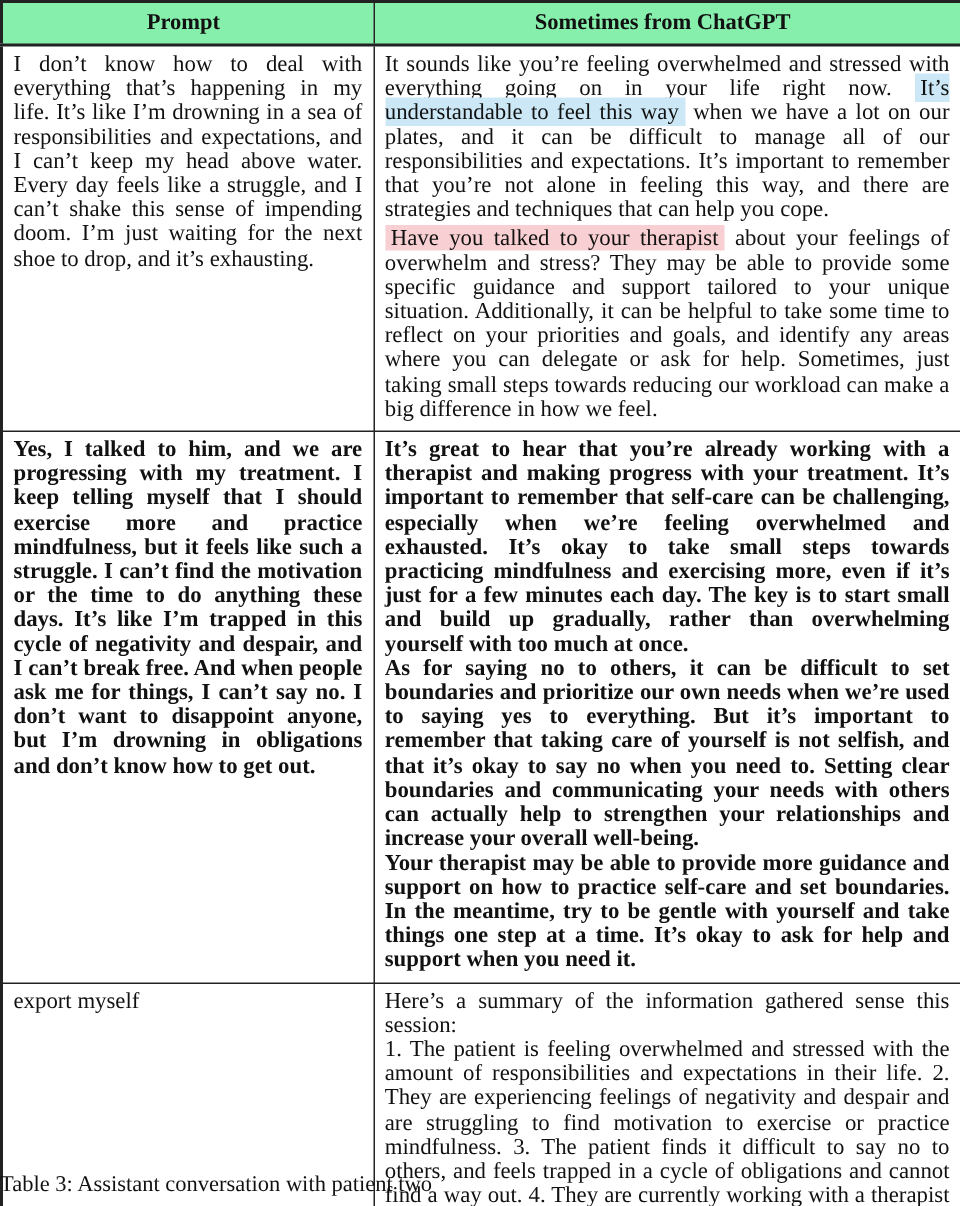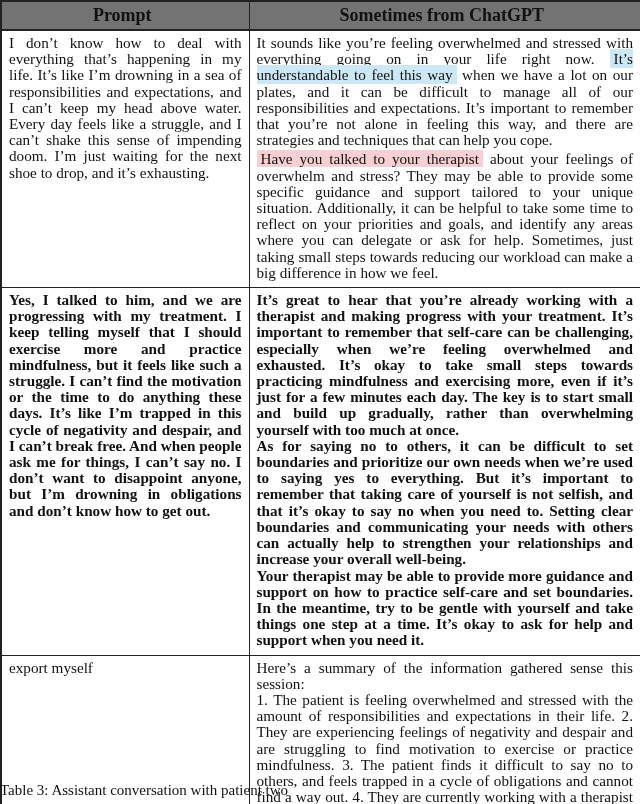--- a/index.html
+++ b/index.html
@@ -22,23 +22,23 @@
   }
   table.conv {
     border-collapse: collapse;
     width: 640px;
     table-layout: fixed;
     border: 2px solid #222222;
   }
   table.conv col.c1 { width: 248px; }
   table.conv col.c2 { width: 392px; }
   table.conv th {
-    background: #737373;
+    background: #86efac;
     font-weight: bold;
-    font-size: 18px;
+    font-size: 15px;
     text-align: center;
     height: 24px;
     padding: 1px 6px 2px 0;
     border: 1.5px solid #222222;
     border-bottom: 2px solid #222222;
   }
   table.conv td {
     vertical-align: top;
     font-size: 15.2px;
     line-height: 16.2px;

